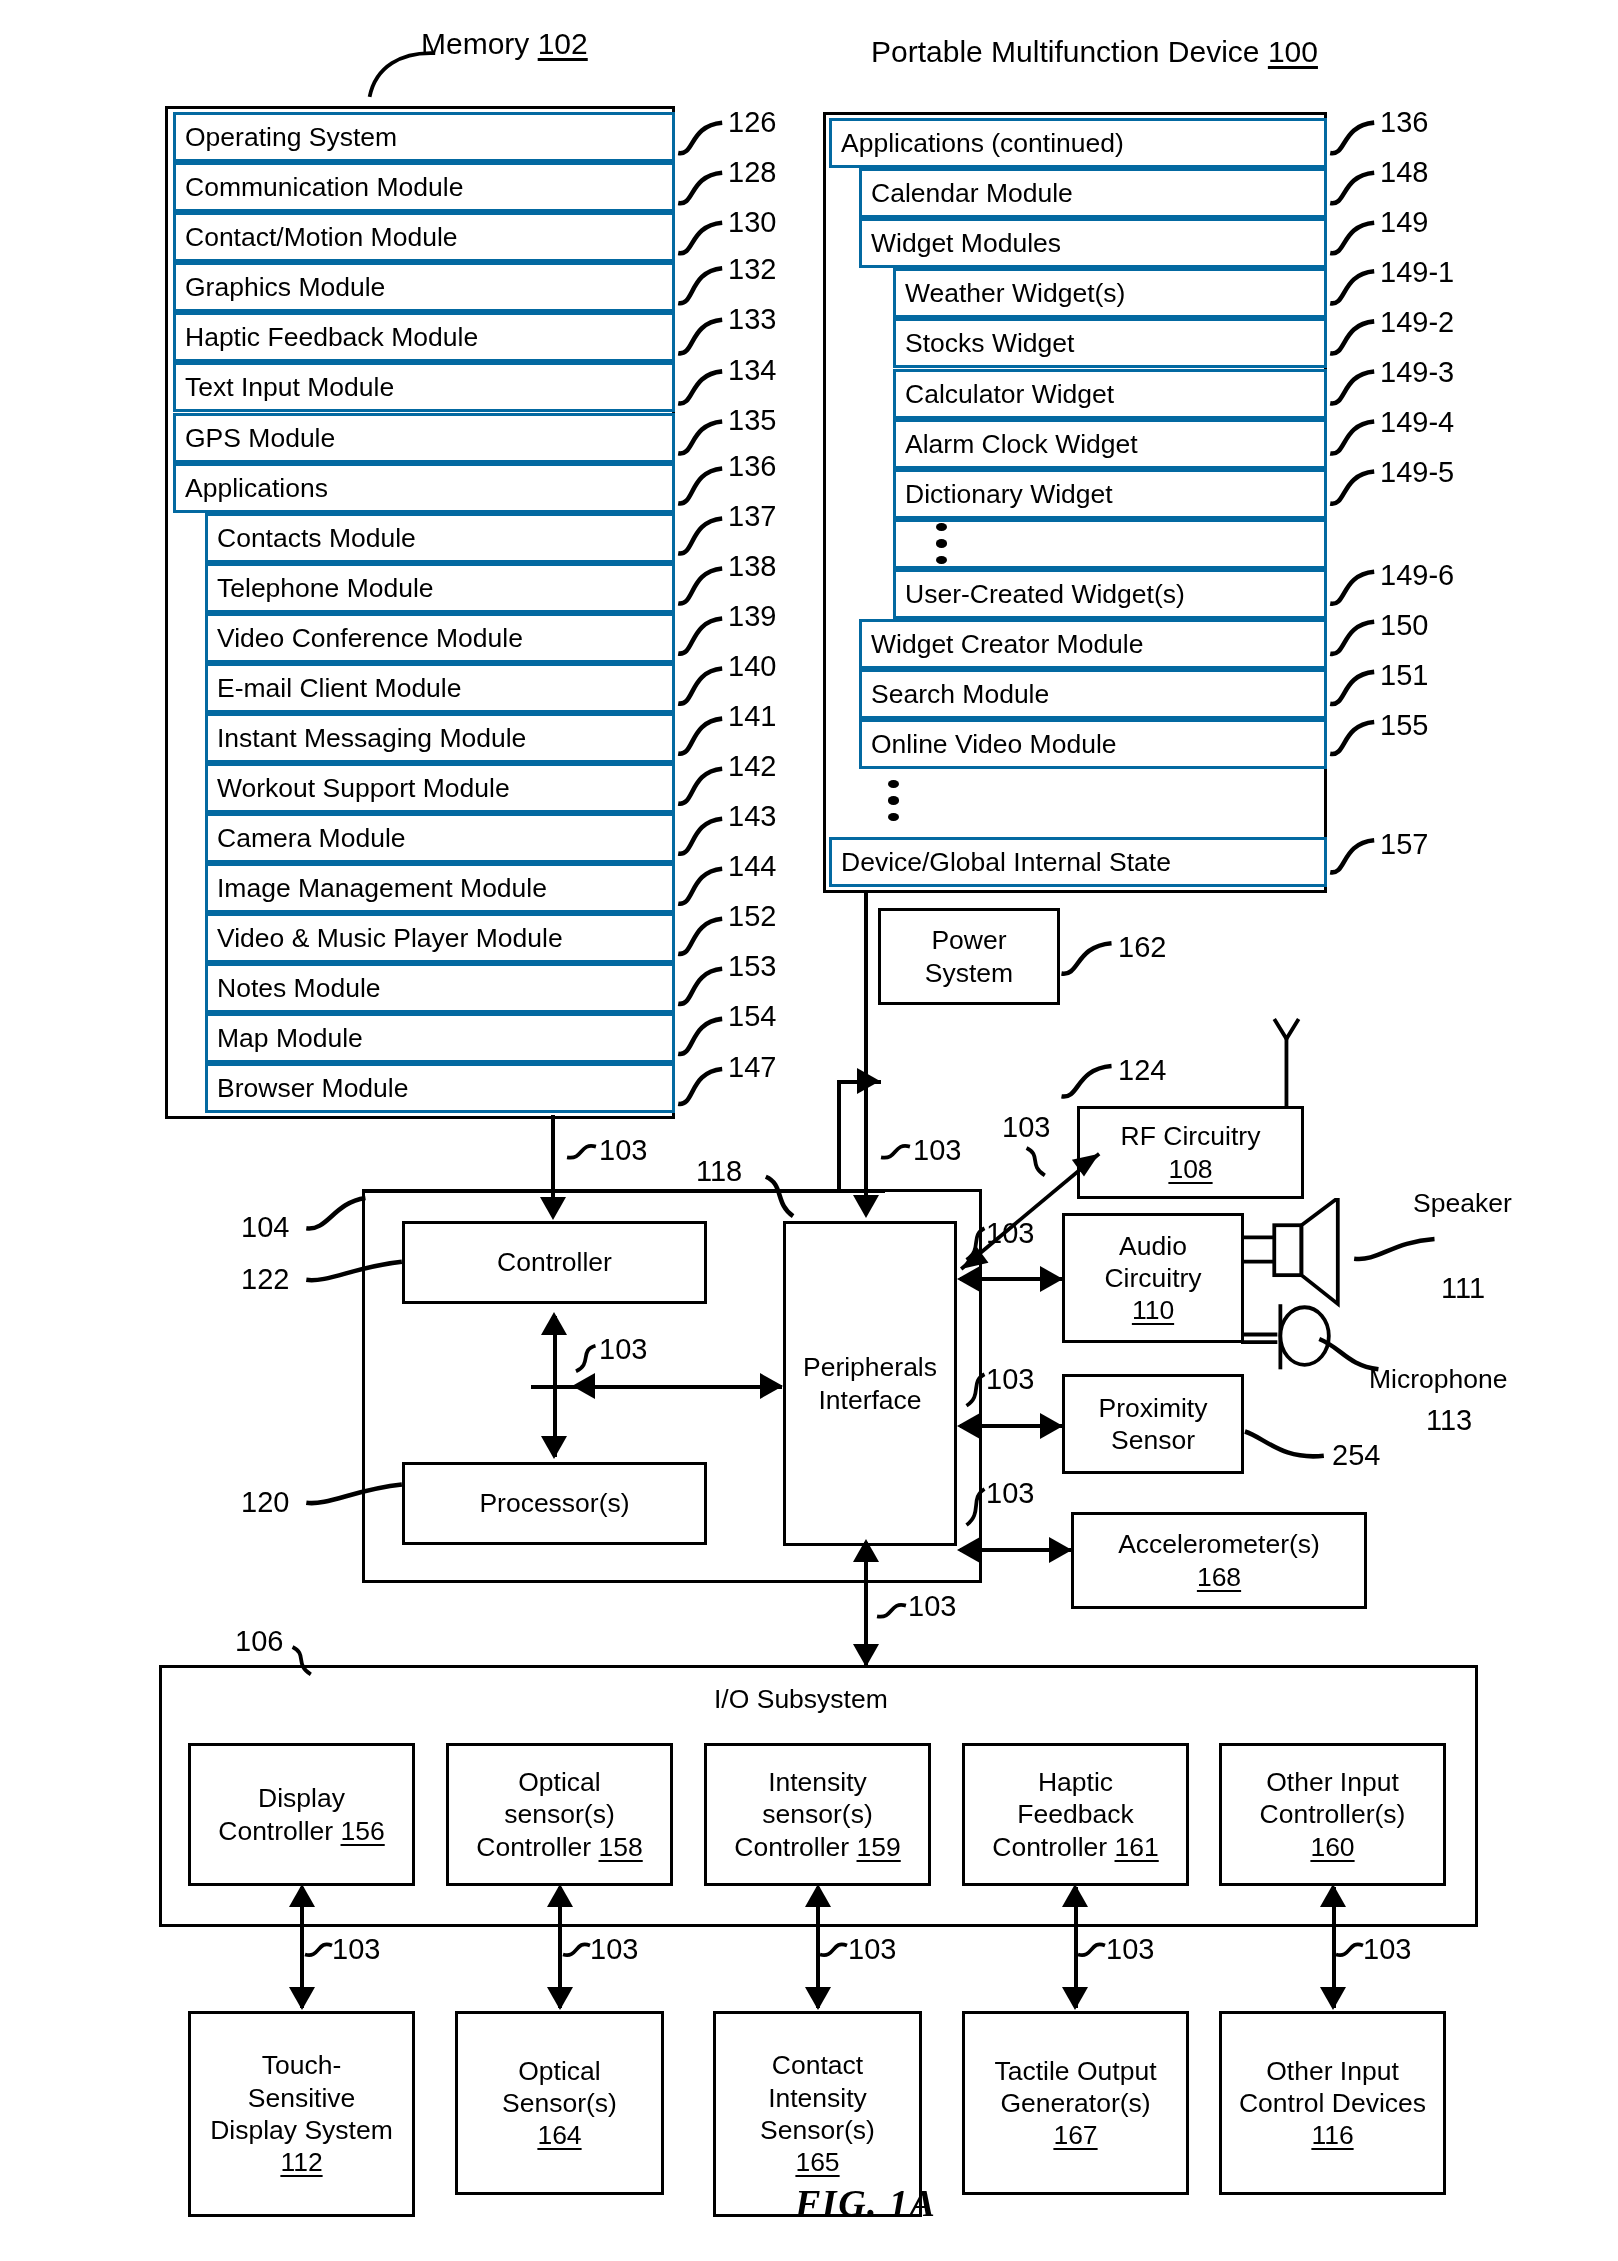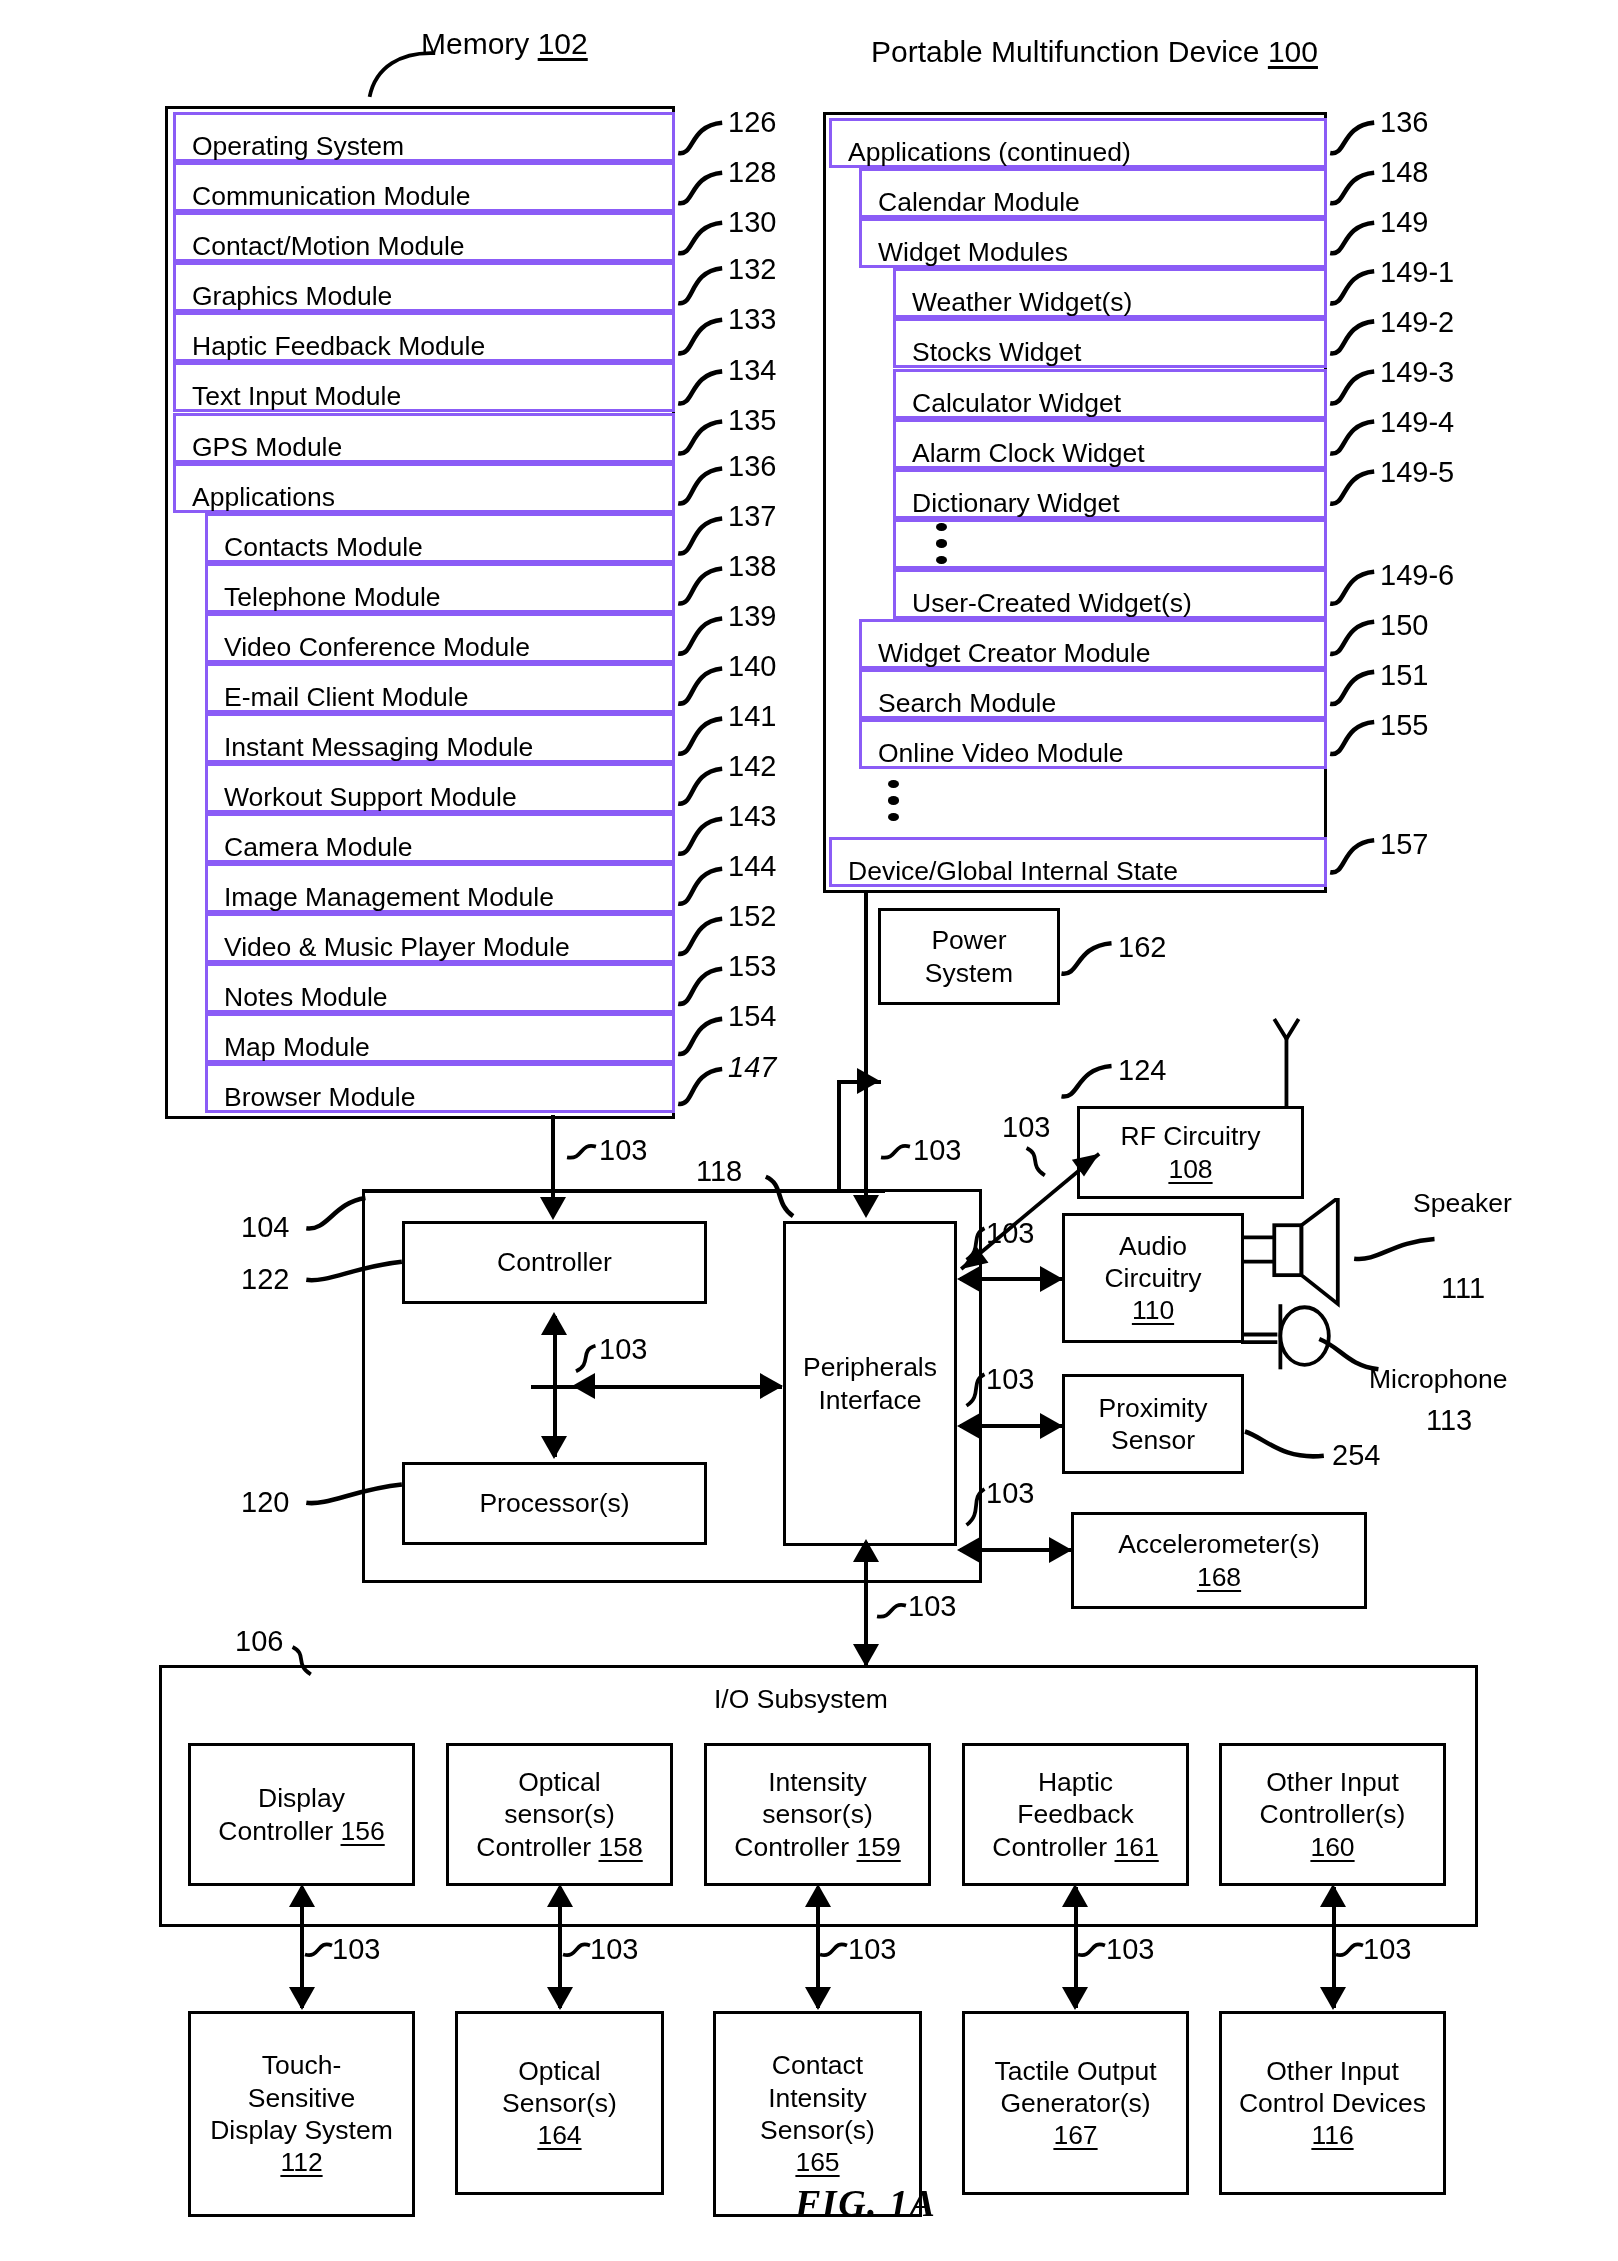--- a/index.html
+++ b/index.html
@@ -3,22 +3,22 @@
 <meta charset="utf-8">
 <style>
   html,body{margin:0;padding:0;background:#fff;}
   body{width:1618px;height:2261px;position:relative;
        font-family:"Liberation Sans","DejaVu Sans",sans-serif;color:#000;
        overflow:hidden;}
   .stage{position:absolute;left:0;top:0;width:1618px;height:2261px;}
 
   
   .box{position:absolute;border:3px solid #000;box-sizing:border-box;background:#fff;}
-  .row{position:absolute;border:3px solid #8b5cf6;box-sizing:border-box;background:#fff;
-       display:flex;align-items:flex-end;padding-left:16px;font-size:26.5px;line-height:1;}
+  .row{position:absolute;border:3px solid #0369a1;box-sizing:border-box;background:#fff;
+       display:flex;align-items:center;padding-left:9px;font-size:26.5px;line-height:1;}
   .ctr{display:flex;align-items:center;justify-content:center;text-align:center;
        font-size:26.5px;line-height:1.22;}
   .lbl{position:absolute;font-size:26.5px;line-height:1.1;white-space:nowrap;}
   .num{position:absolute;font-size:29px;line-height:1;white-space:nowrap;}
   .u{text-decoration:underline;text-underline-offset:3.8px;}
   .figcap{position:absolute;font-family:"Liberation Serif","DejaVu Serif",serif;
           font-style:italic;font-weight:bold;font-size:38px;letter-spacing:1.5px;}
 
   
   .lead{position:absolute;width:39px;height:30px;}
@@ -134,21 +134,21 @@
   <div class="num" style="left:728px;top:552px;">138</div>
   <div class="num" style="left:728px;top:602px;">139</div>
   <div class="num" style="left:728px;top:652px;">140</div>
   <div class="num" style="left:728px;top:702px;">141</div>
   <div class="num" style="left:728px;top:752px;">142</div>
   <div class="num" style="left:728px;top:802px;">143</div>
   <div class="num" style="left:728px;top:852px;">144</div>
   <div class="num" style="left:728px;top:902px;">152</div>
   <div class="num" style="left:728px;top:952px;">153</div>
   <div class="num" style="left:728px;top:1002px;">154</div>
-  <div class="num" style="left:728px;top:1053px;font-style:italic;">147</div>
+  <div class="num" style="left:728px;top:1053px;">147</div>
 
   <div class="lbl" style="left:871px;top:35px;font-size:30px;">
     <span>Portable Multifunction Device</span>
     <span class="u">100</span>
   </div>
 
   <div class="box" style="left:823px;top:112px;width:504px;height:781px;"></div>
 
   <div class="row" style="left:829px;top:118px;width:498px;height:50px;">
       <span>Applications (continued)</span>

